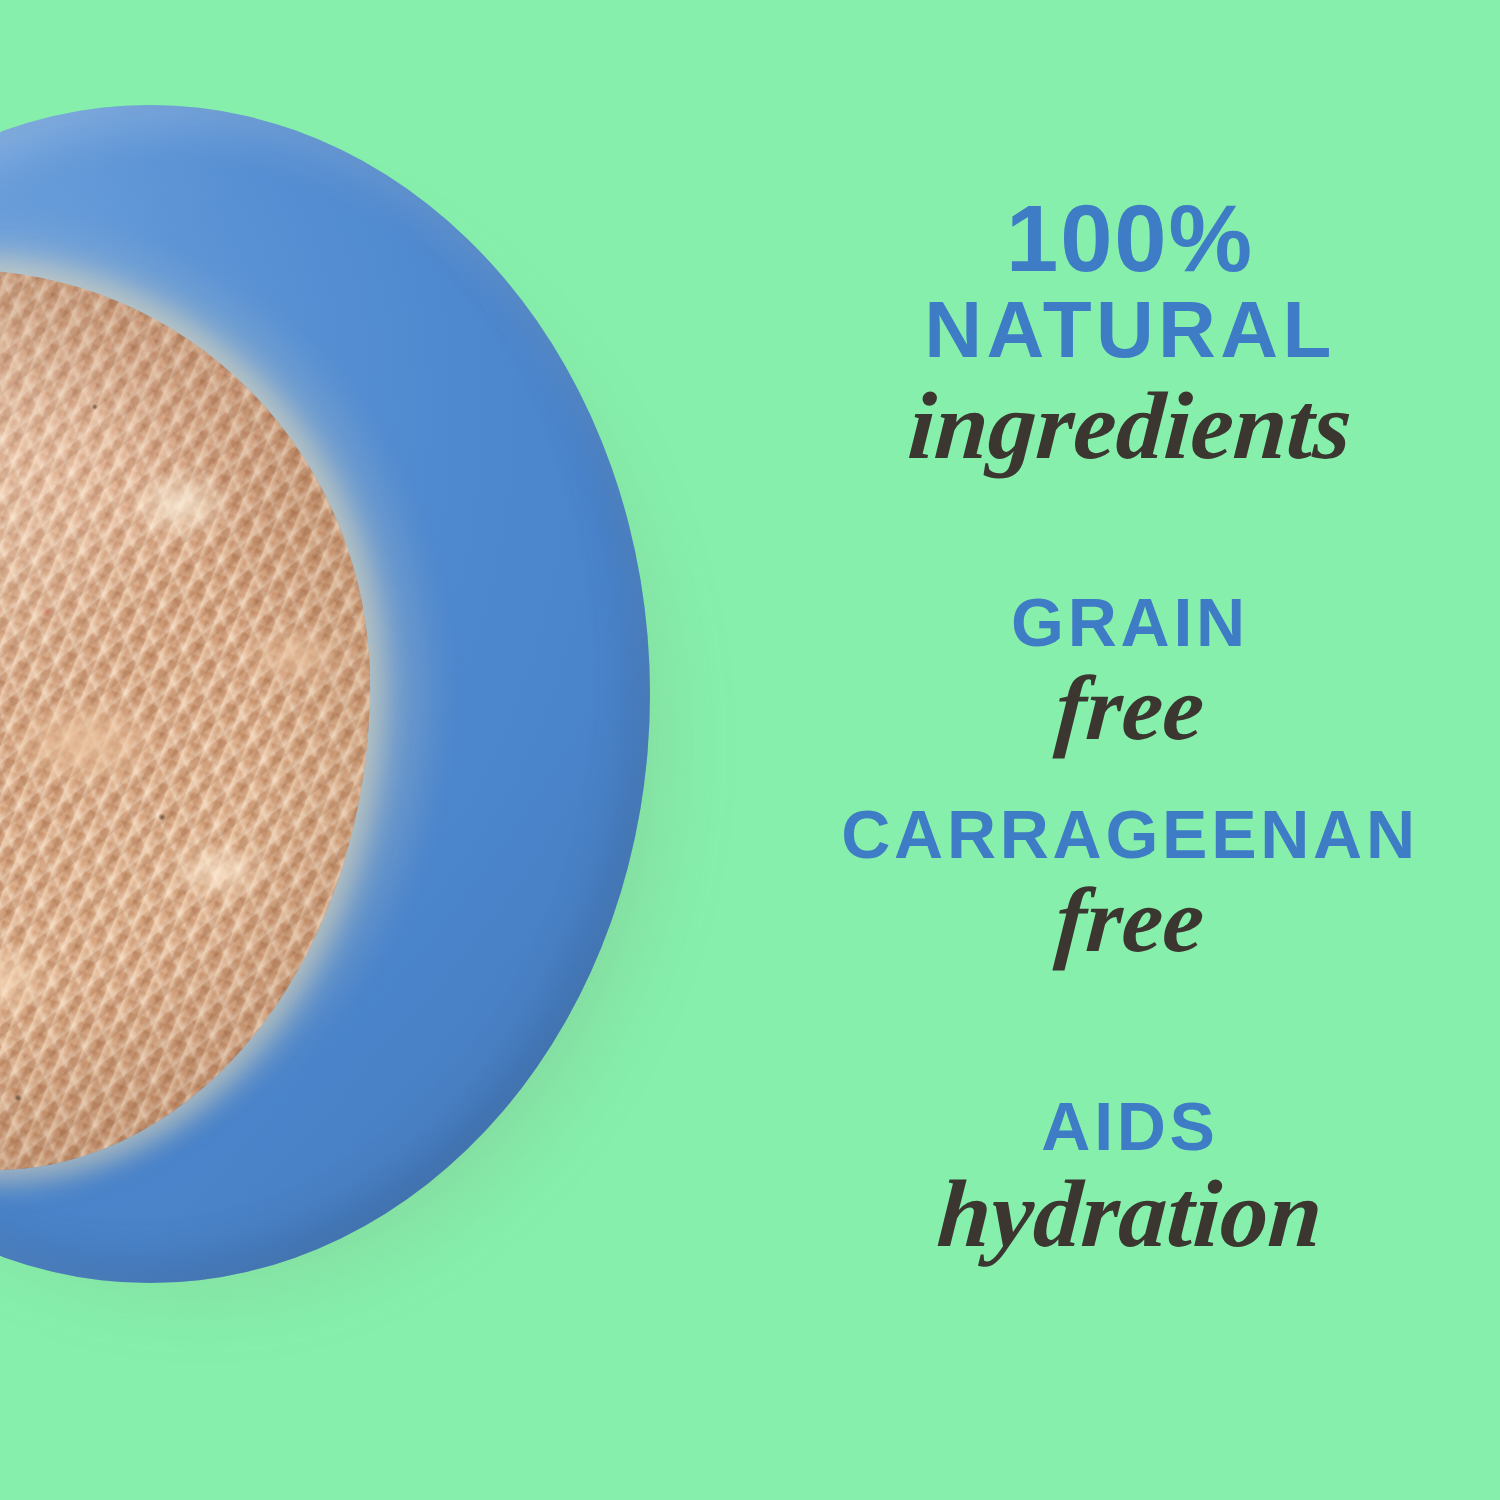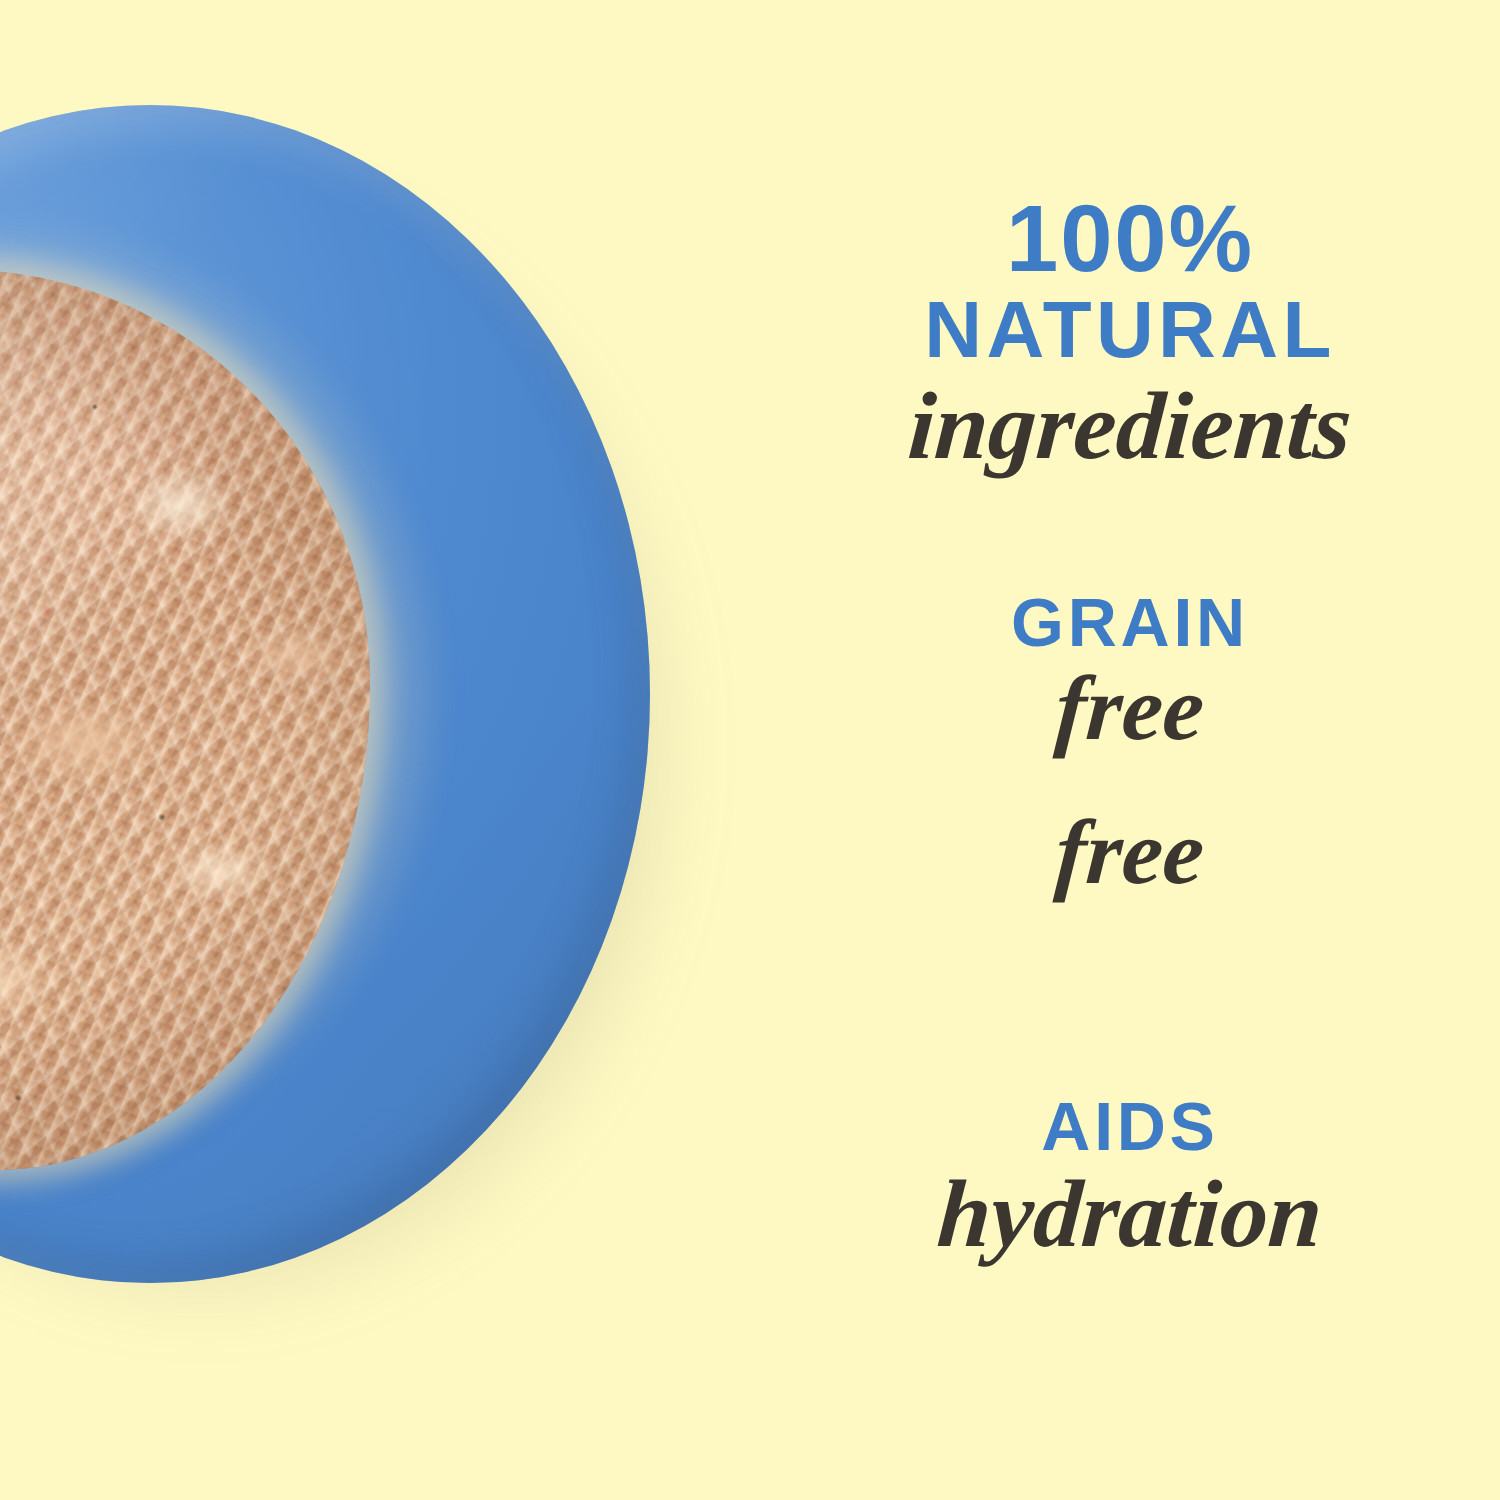--- a/index.html
+++ b/index.html
@@ -4,21 +4,21 @@
 <style>
   html, body {
     margin: 0;
     padding: 0;
     background: #faf5ea;
   }
   #page {
     position: relative;
     width: 1500px;
     height: 1500px;
-    background: #fef9c3;
+    background: #86efac;
     overflow: hidden;
     font-family: "Liberation Sans", sans-serif;
   }
 
   
   .photo-stage {
     position: absolute;
     left: 0;
     top: 0;
     width: 760px;
@@ -274,20 +274,21 @@
       <span class="claim-top l2">NATURAL</span>
       <span class="claim-bottom l3">ingredients</span>
     </div>
 
     <div class="claim" id="claim-grain">
       <span class="claim-top l1">GRAIN</span>
       <span class="claim-bottom l2">free</span>
     </div>
 
     <div class="claim" id="claim-carrageenan">
+      <span class="claim-top l1">CARRAGEENAN</span>
       <span class="claim-bottom l2">free</span>
     </div>
 
     <div class="claim" id="claim-aids">
       <span class="claim-top l1">AIDS</span>
       <span class="claim-bottom l2">hydration</span>
     </div>
 
   </div>
 </div>

